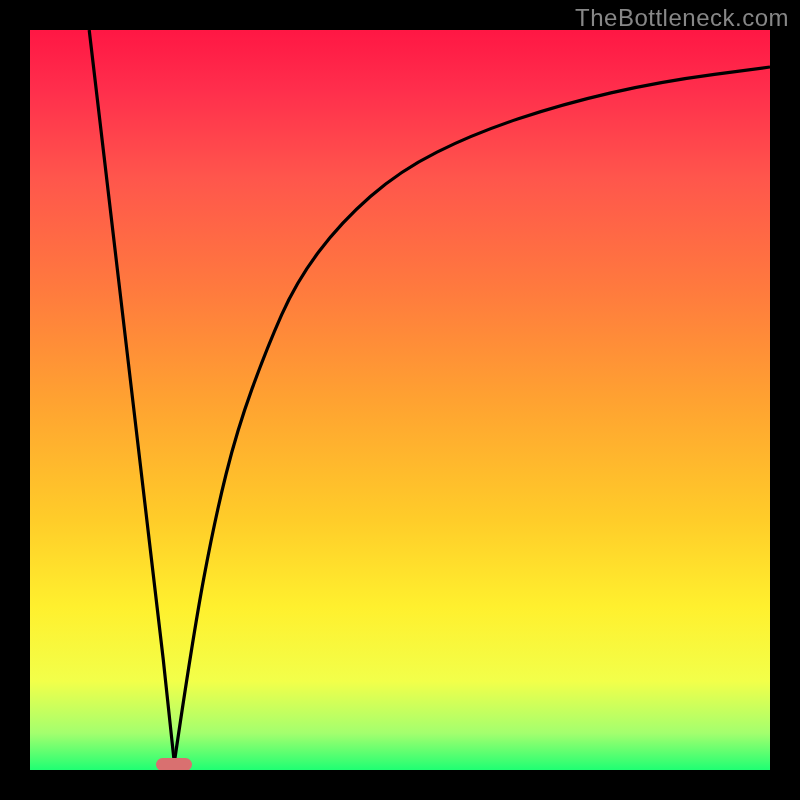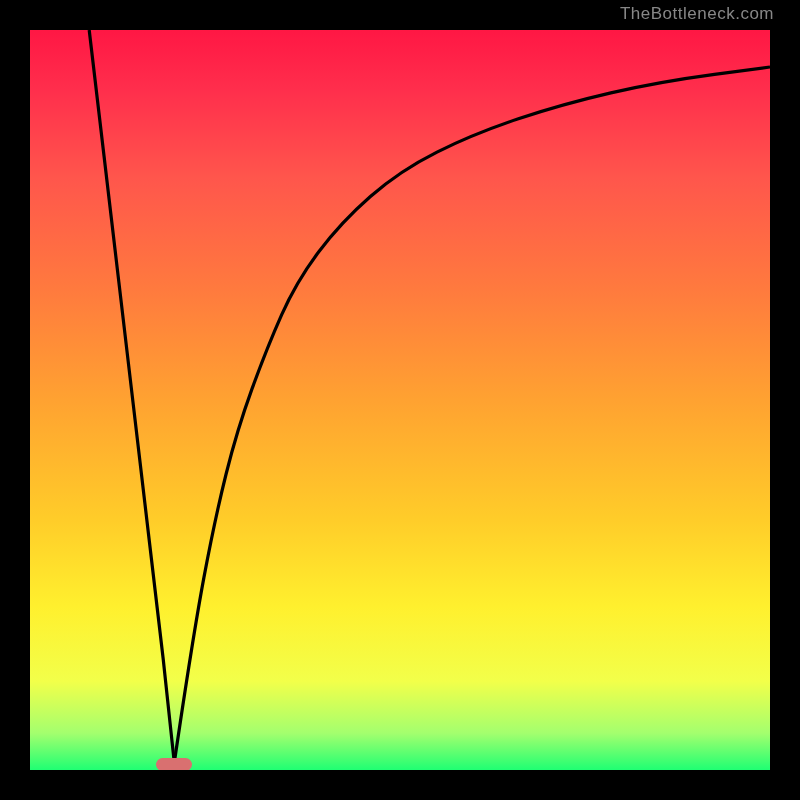--- a/index.html
+++ b/index.html
@@ -40,23 +40,23 @@
     overflow: hidden;
   }
   svg.curves {
     position: absolute;
     left: 0; top: 0;
     width: 740px; height: 740px;
   }
   .watermark {
     position: absolute;
     top: 4px;
-    right: 26px;
+    right: 11px;
     color: #878787;
-    font-size: 17px;
+    font-size: 24px;
     letter-spacing: 0.5px;
     font-weight: 400;
   }
   .marker {
     position: absolute;
     border-radius: 10px;
     background: #d97070;
   }
 </style>
 </head>

